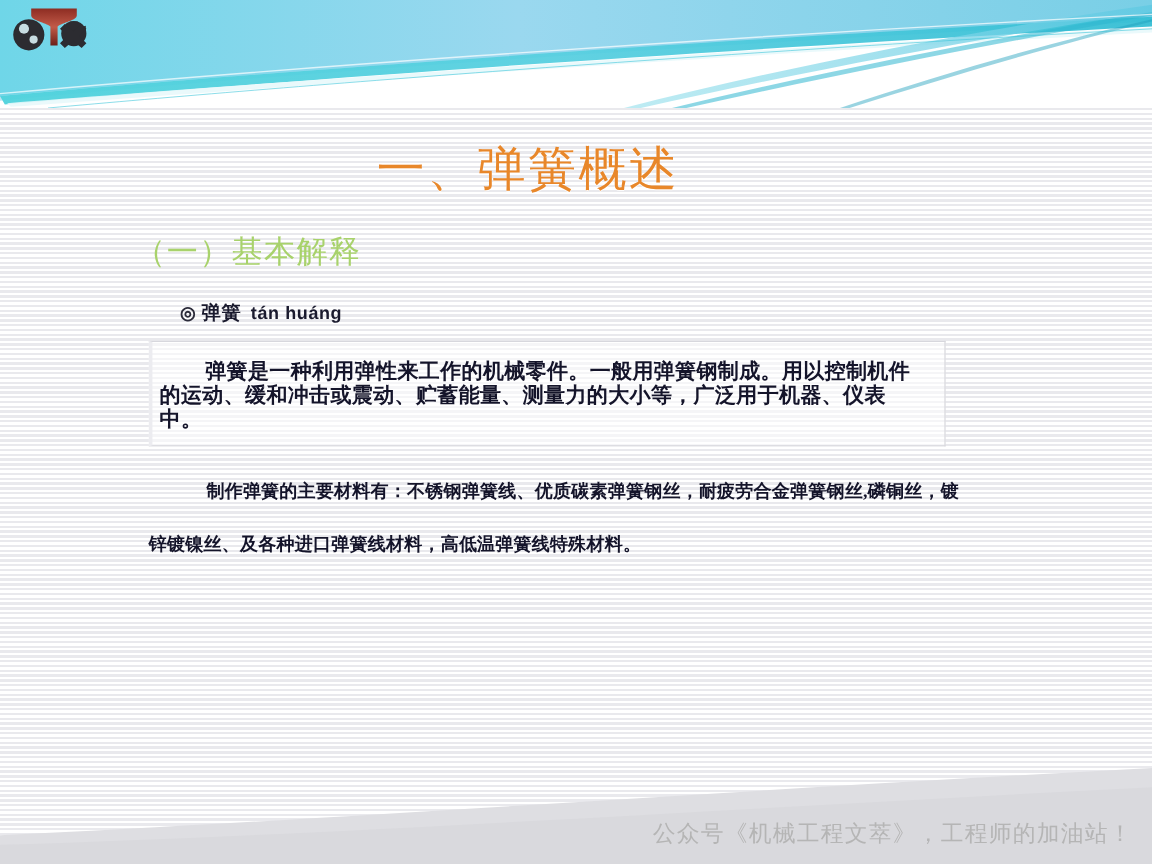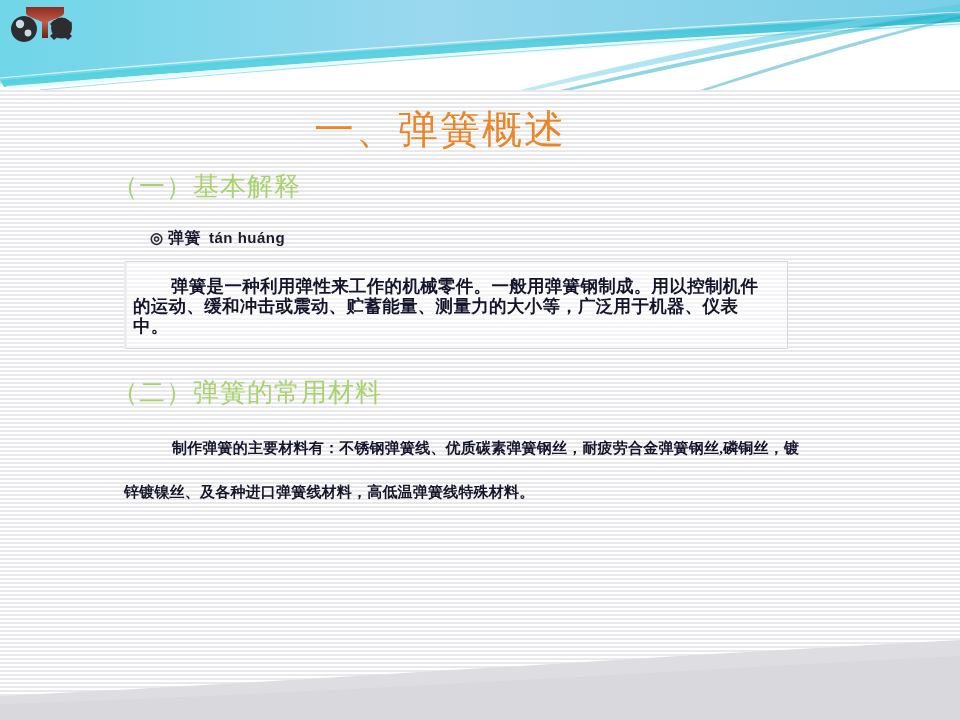--- a/index.html
+++ b/index.html
@@ -33,40 +33,40 @@
     position:absolute; left:0; bottom:0; width:960px; height:120px;
     z-index:2; overflow:hidden;
   }
   
   #logo {
     position:absolute; left:8px; top:4px; width:76px; height:44px;
     z-index:6;
   }
   
   #content {
-    position:absolute; left:0; top:88px; width:880px; height:580px;
+    position:absolute; left:0; top:99px; width:880px; height:580px;
     z-index:4;
   }
   .slide-title {
     text-align:center;
     font-size:40px;
     color:#E8872A;
     letter-spacing:2px;
     margin-top:14px;
     text-shadow:0 1px 0 rgba(255,255,255,.8);
     font-weight:400;
   }
   .sec-head {
     font-size:26px;
     color:#A8D26B;
     letter-spacing:1px;
     margin-left:112px;
     font-weight:400;
   }
-  #sec1-head { margin-top:12px; }
+  #sec1-head { margin-top:24px; }
   #sec2-head { margin-top:26px; }
 
   .bullet-block {
     margin-left:150px;
     margin-top:24px;
     color:#1a1a2e;
   }
   .bullet-line1 {
     font-size:16px;
     font-weight:bold;
@@ -235,22 +235,22 @@
     <div class="bullet-block">
       <div class="bullet-line1">
         <span class="bullet-mark">◎</span><span>弹簧</span><span class="pinyin">tán huáng</span>
       </div>
     </div>
 
     <div id="def-box">
       <p>弹簧是一种利用弹性来工作的机械零件。一般用弹簧钢制成。用以控制机件的运动、缓和冲击或震动、贮蓄能量、测量力的大小等，广泛用于机器、仪表中。</p>
     </div>
 
-    <div class="sec-head" id="sec2-head">（二）弹簧的常用材料</div>
 
     <div id="materials">
       <p>制作弹簧的主要材料有：不锈钢弹簧线、优质碳素弹簧钢丝，耐疲劳合金弹簧钢丝,磷铜丝，镀锌镀镍丝、及各种进口弹簧线材料，高低温弹簧线特殊材料。</p>
     </div>
 
   </div>
 
+  <div id="footnote">公众号《机械工程文萃》，工程师的加油站！</div>
 
 </div>
 
 </body></html>

